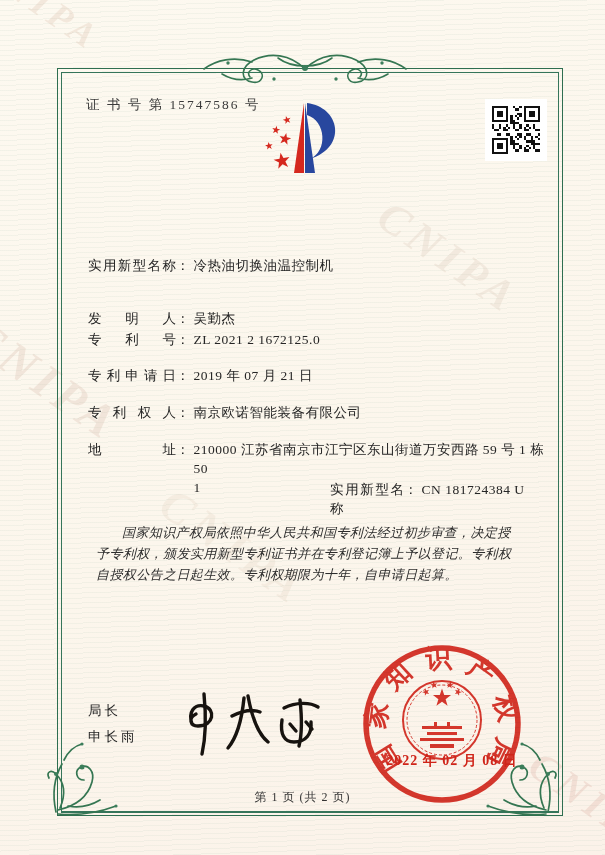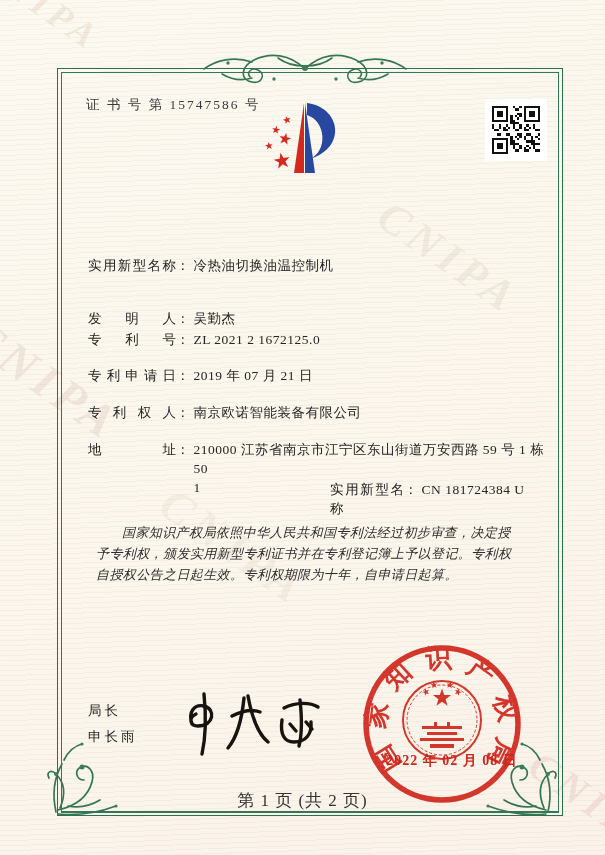--- a/index.html
+++ b/index.html
@@ -30,21 +30,21 @@
   .val{display:inline-block;vertical-align:top;max-width:362px;white-space:pre-line;letter-spacing:0.5px;}
   .paras{position:absolute;left:80px;top:506px;width:452px;font-size:13px;
          font-style:italic;line-height:21px;letter-spacing:0.4px;color:#2c2c2c;}
   .paras p{margin:16px;text-indent:2em;}
   .sig-labels{position:absolute;left:88px;top:698px;font-size:13.5px;line-height:26px;letter-spacing:3px;}
   .sig-svg{position:absolute;left:168px;top:680px;}
   .seal{position:absolute;left:356px;top:638px;mix-blend-mode:multiply;opacity:0.92;}
   .seal-date{position:absolute;left:372px;top:752px;width:160px;text-align:center;
              font-size:14px;font-weight:bold;color:#cf2419;letter-spacing:1px;}
   .pageno{position:absolute;left:0;top:789px;width:100%;text-align:center;
-          font-size:17px;letter-spacing:1px;color:#333;}
+          font-size:12px;letter-spacing:1px;color:#333;}
   .footnote{position:absolute;left:0;top:827px;width:100%;text-align:center;
             font-size:12px;font-style:italic;letter-spacing:2px;color:#2f2f2f;}
   .ornament{position:absolute;pointer-events:none;}
 </style>
 </head>
 <body>
 
 <div class="page">
 
   <div class="wm" style="left:-28px;top:-18px;font-size:36px">CNIPA</div>

